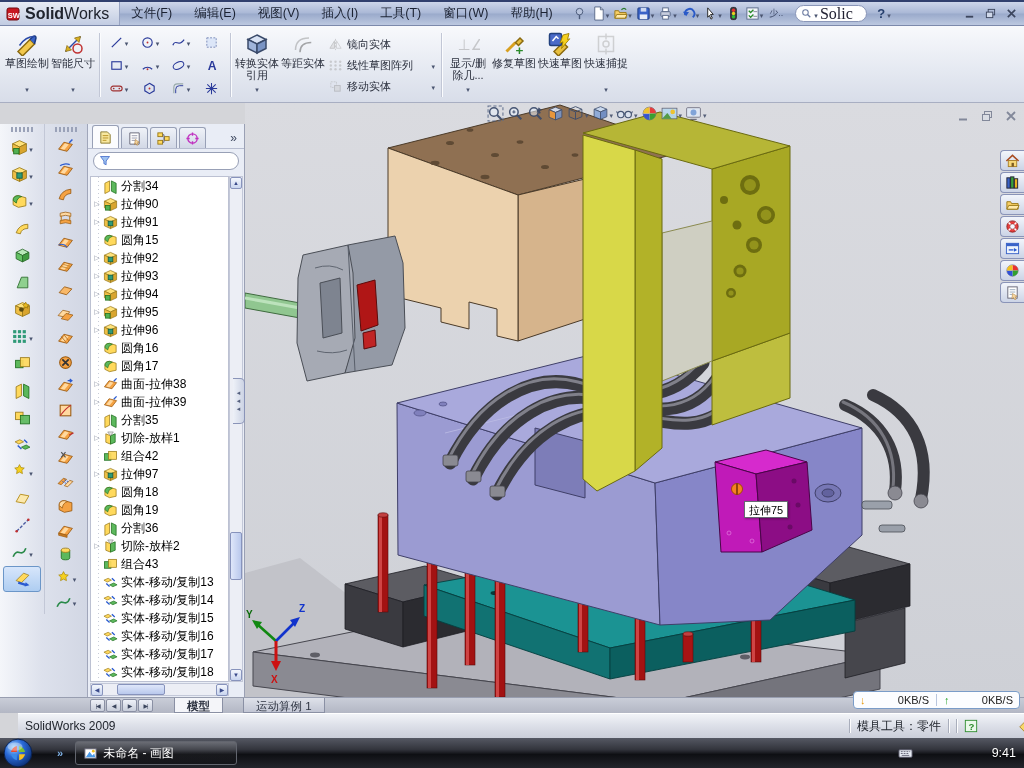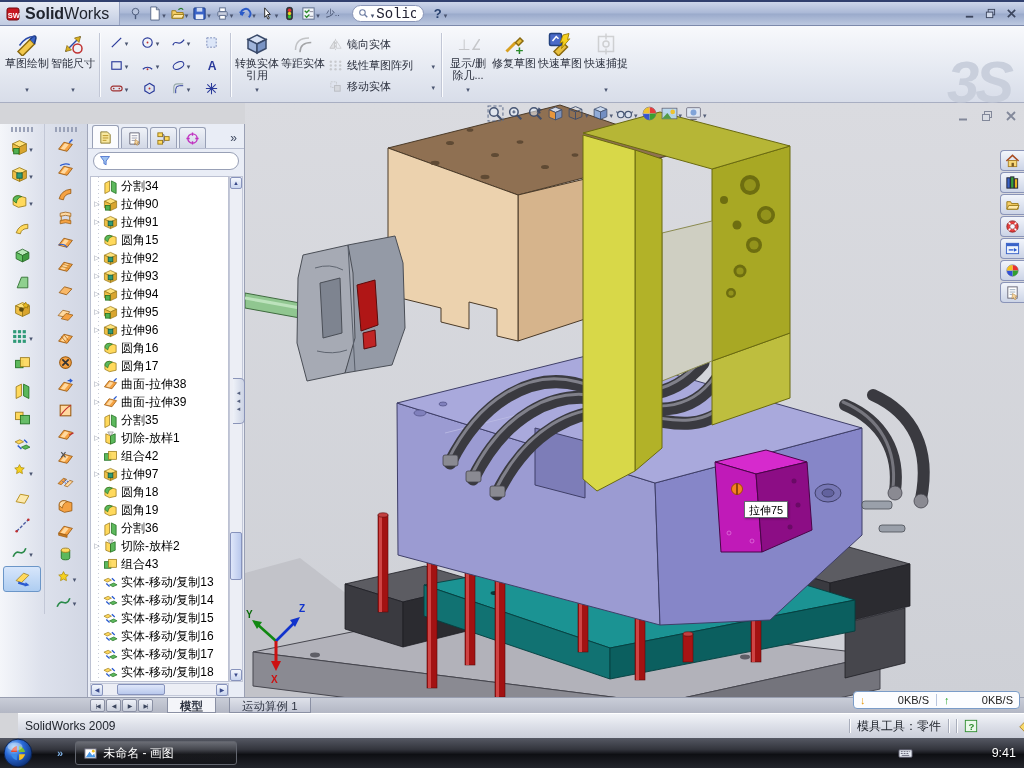--- a/index.html
+++ b/index.html
@@ -22,21 +22,21 @@
   .logo .brand{font-size:16px;color:#20242e;letter-spacing:0}
   .logo .brand b{font-weight:bold}
   .menus{display:flex;align-items:center}
   .menuitem{padding:0 11px;color:#1b2232;font-size:12.5px;cursor:default}
   .qat{display:flex;align-items:center;margin-left:6px}
   .qitem{display:flex;align-items:center;padding:0 2px;height:22px}
   .qitem .gicon svg{width:15px;height:15px}
   .overflow-label{font-size:9px;color:#44506e;padding:0 4px}
   .searchbox{margin-left:8px;width:72px;height:17px;border-radius:9px;background:#fff;border:1px solid #8a96b8;display:flex;align-items:center;padding:0 5px;gap:2px}
   .searchbox .gicon svg{width:11px;height:11px}
-  .searchinput{border:none;outline:none;width:40px;font-size:14px;color:#223;background:transparent;font-family:Liberation Mono, monospace}
+  .searchinput{border:none;outline:none;width:40px;font-size:16px;color:#223;background:transparent;font-family:Liberation Serif, serif}
   .helpbtn{margin-left:10px;display:flex;align-items:center;gap:2px;color:#27406e;font-weight:bold;font-size:13px}
   .winctl{margin-left:auto;margin-right:4px;display:flex;gap:4px}
   .wbtn{width:17px;height:15px;display:flex;align-items:center;justify-content:center}
   .wbtn svg{width:11px;height:11px}
 
   
   .ribbon{position:absolute;left:0;top:26px;width:1024px;height:77px;
     background:linear-gradient(#f8f9fc,#e6eaf2 55%,#d8dde9);border-bottom:1px solid #a8aec2;display:flex;align-items:stretch;padding:3px 2px 1px 4px}
   .rsep{width:1px;background:#c2c7d6;box-shadow:1px 0 0 #fbfcfe;margin:4px 3px}
   .rbtn{display:flex;flex-direction:column;align-items:center;justify-content:flex-start;text-align:center;
@@ -118,21 +118,21 @@
   .tptab{width:24px;height:21px;background:linear-gradient(#f2f5fb,#ccd4e6);border:1px solid #8a94b8;border-right:none;border-radius:4px 0 0 4px;
     display:flex;align-items:center;justify-content:center}
   .tptab .gicon svg{width:15px;height:15px}
   .tooltip{position:absolute;left:744px;top:501px;height:17px;background:#ffffff;border:1px solid #666a72;padding:1px 4px;font-size:11px;color:#000;z-index:8;box-shadow:1px 1px 2px rgba(0,0,0,.35)}
 
   
   .mtabs{position:absolute;left:0;top:697px;width:1024px;height:16px;background:linear-gradient(#c9cdd8,#b3b7c4);border-top:1px solid #989eb0;
     display:flex;align-items:center;padding-left:90px;gap:1px;z-index:5}
   .navbtn{width:15px;height:13px;background:linear-gradient(#eef1f8,#c8cdda);border:1px solid #8a90a4;border-radius:2px;
     font-size:6px;color:#3c465e;display:flex;align-items:center;justify-content:center;letter-spacing:-1px}
-  .mtab{height:15px;padding:1px 12px 12px;font-size:11.5px;color:#2e3442;background:linear-gradient(#dfe2ea,#c2c6d4);border:1px solid #8a90a4;border-top:none;margin-left:13px}
+  .mtab{height:15px;padding:1px 12px 12px;font-size:11.5px;color:#2e3442;background:linear-gradient(#dfe2ea,#c2c6d4);border:1px solid #8a90a4;border-top:none;margin-left:20px}
   .mtab.active{background:#f4f5f9;font-weight:bold}
 
   
   .status{position:absolute;left:18px;top:713px;width:1024px;height:25px;background:linear-gradient(#f2f4f8,#dcdfe8 50%,#caced9);
     border-top:1px solid #fff;display:flex;align-items:center;color:#22262e;font-size:12px;z-index:5}
   .status .appname{padding-left:7px}
   .status .right{margin-left:auto;display:flex;align-items:center;gap:7px;padding-right:10px}
   .ssep{width:1px;height:14px;background:#a9aebc;box-shadow:1px 0 0 #fdfdfe}
   .status .gicon svg{width:14px;height:14px}
 
@@ -169,20 +169,29 @@
   <div class="titlebar">
     <div class="logo">
       <span class="gicon">
           <svg viewBox="0 0 16 16">
             <rect x="2" y="2" width="12" height="12" rx="2" fill="#c81820" stroke="#700a10"></rect>
             <text x="2.8" y="11.5" font-size="7.5" fill="#fff" font-weight="bold">SW</text>
           </svg>
         </span>
       <span class="brand"><b>Solid</b><span>Works</span></span>
     </div>
+    <div class="menus">
+        <span class="menuitem">文件(F)</span>
+        <span class="menuitem">编辑(E)</span>
+        <span class="menuitem">视图(V)</span>
+        <span class="menuitem">插入(I)</span>
+        <span class="menuitem">工具(T)</span>
+        <span class="menuitem">窗口(W)</span>
+        <span class="menuitem">帮助(H)</span>
+      </div>
     <div class="qat">
         <span class="qitem">
           <span class="gicon">
             <svg viewBox="0 0 16 16">
               <circle cx="8" cy="6" r="3.5" fill="#b8c4dd" stroke="#4a5a7a"></circle>
               <line x1="8" y1="9.5" x2="8" y2="14" stroke="#4a5a7a" stroke-width="1.5"></line>
             </svg>
           </span>
         </span>
         <span class="qitem">
@@ -528,21 +537,20 @@
               <rect x="3" y="3" width="10" height="10" fill="none" stroke="#9aa"></rect>
               <circle cx="8" cy="8" r="2" fill="none" stroke="#9aa"></circle>
               <line x1="8" y1="1" x2="8" y2="5" stroke="#9aa"></line>
               <line x1="8" y1="11" x2="8" y2="15" stroke="#9aa"></line>
             </svg>
           </span>
           <span class="rlabel">快速捕捉</span>
           <span class="dd"></span>
         </div>
       </div>
-    <div class="watermark">3S</div>
   </div>
 
 
   <div class="viewport">
     <svg class="scene" width="779" height="594" viewBox="0 0 779 594">
 
       <polygon points="0,470 55,455 185,555 130,594 0,594" fill="#c2c3c9"></polygon>
 
       <g stroke="#46464e" stroke-width="1">
         <polygon points="8,549 225,505 635,552 415,600" fill="#b2b2ba"></polygon>

